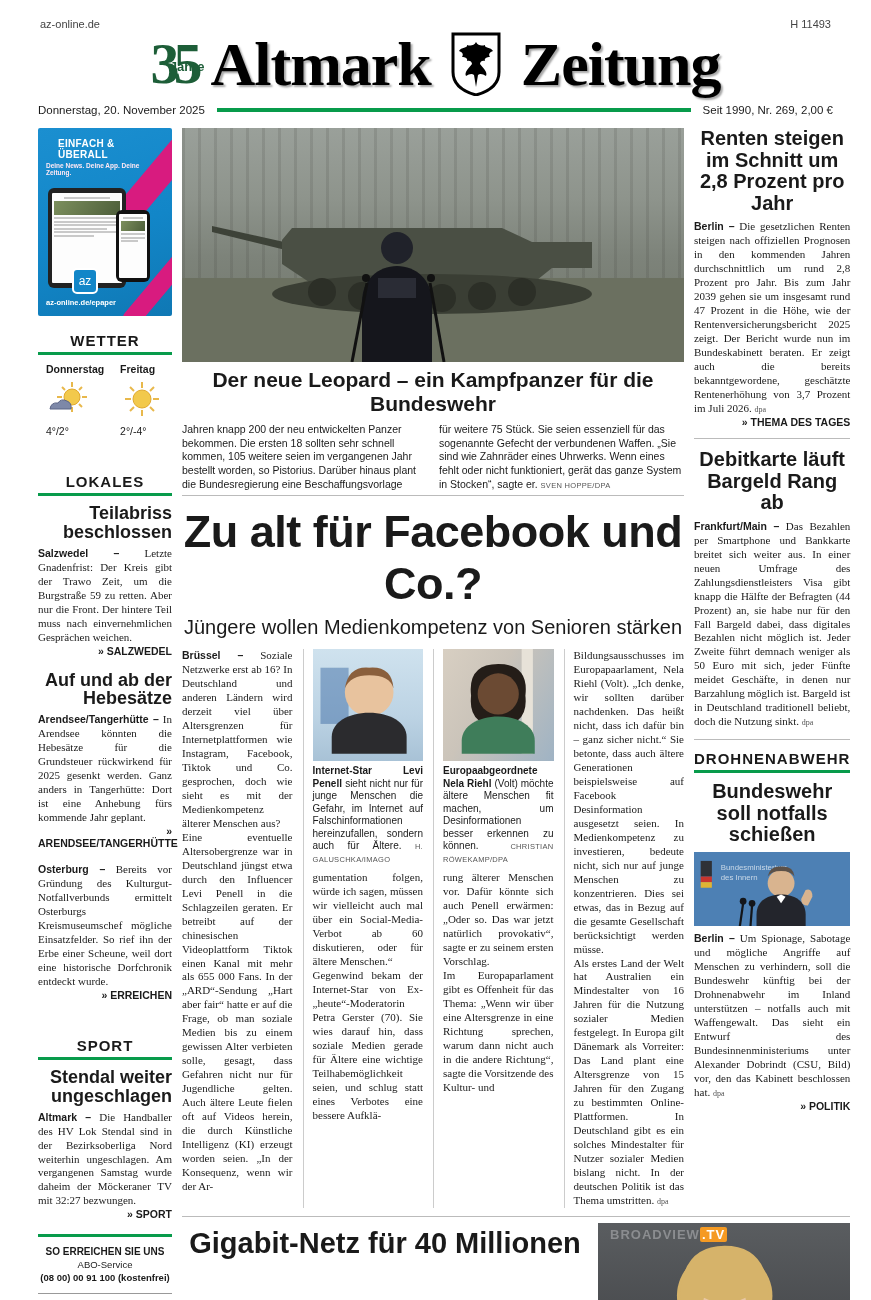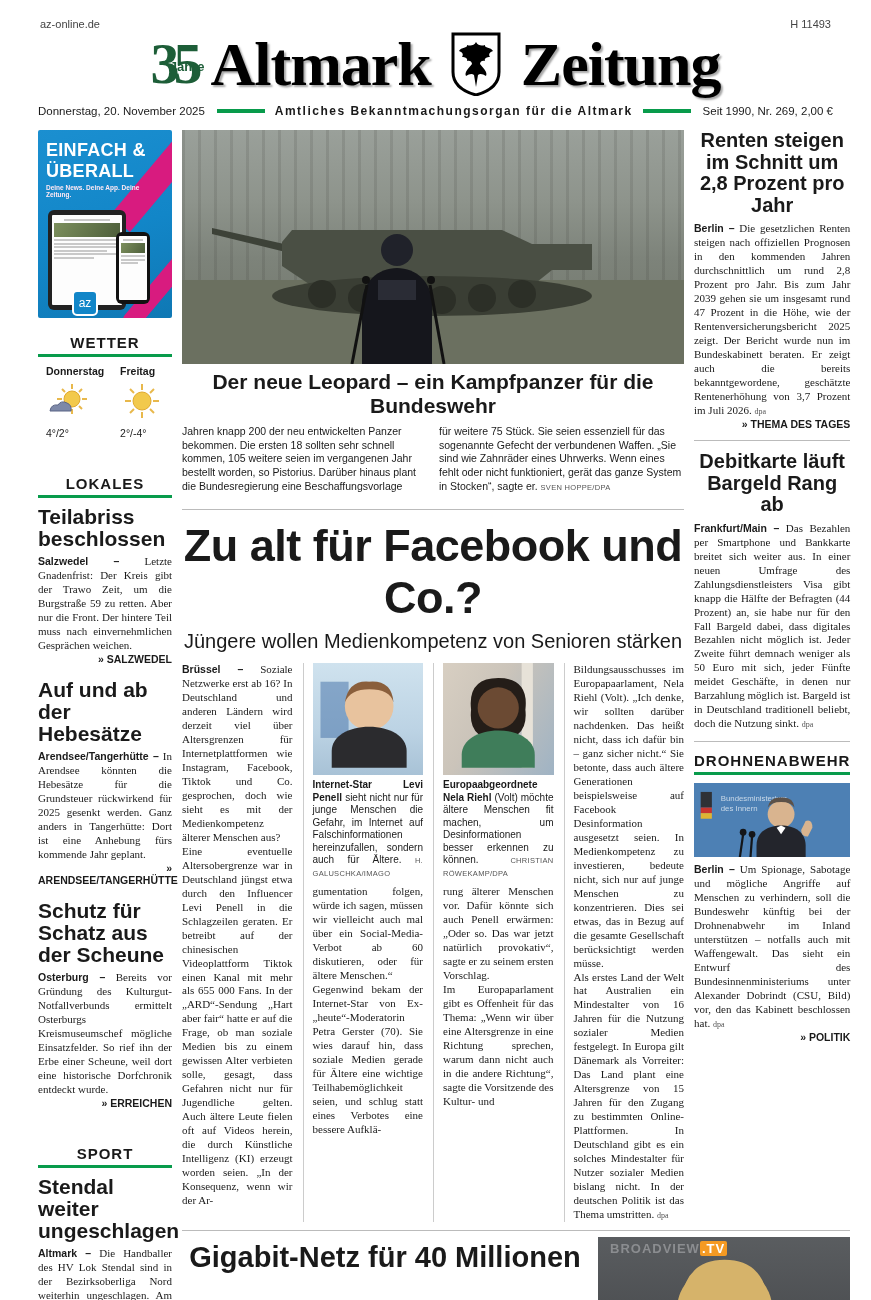--- a/index.html
+++ b/index.html
@@ -39,52 +39,52 @@
   .body-text b.loc { font-family:"Liberation Sans", sans-serif; font-size:10.5px; }
   .jumplink { font-weight:bold; font-size:10.5px; text-align:right; }
   .credit { font-size:7.5px; color:#555; letter-spacing:.3px; }
   .sec-head { text-align:center; font-weight:bold; font-size:15px; letter-spacing:1px; border-bottom:3px solid #089b4b; padding-bottom:3px; margin-bottom:8px; }
   .divider { border-top:1px solid #bbb; margin:10px 0; }
 
   
   .ad-box { background:linear-gradient(160deg,#1b8fd0 0%,#1286c8 55%,#0f78b4 100%); border-radius:2px; position:relative; overflow:hidden; height:188px; padding:10px 8px; color:#fff; }
   .ad-box .stripe1 { position:absolute; width:26px; height:140px; background:#d81b7f; transform:rotate(40deg); right:-6px; top:-30px; }
   .ad-box .stripe2 { position:absolute; width:18px; height:90px; background:#d81b7f; transform:rotate(40deg); right:8px; bottom:-20px; border-radius:10px; }
-  .ad-title { font-weight:bold; font-size:18px; letter-spacing:.3px; position:relative; }
+  .ad-title { font-weight:bold; font-size:10px; letter-spacing:.3px; position:relative;margin-left:12px; }
   .ad-sub { font-weight:bold; font-size:6.5px; color:#ffe9f4; margin-top:2px; position:relative; }
   .ad-devices { position:relative; margin-top:8px; height:108px; }
   .tablet { position:absolute; left:2px; top:4px; width:78px; height:100px; background:#222; border-radius:6px; padding:5px 4px; }
   .tablet .scr, .phone .scr { background:#fdfdfd; width:100%; height:100%; border-radius:1px; overflow:hidden; font-size:4px; color:#333; padding:2px; }
   .phone { position:absolute; right:14px; top:26px; width:34px; height:72px; background:#111; border-radius:6px; padding:4px 3px; }
   .mini-line { height:2px; background:#c9c9c9; margin:1.5px 0; }
   .mini-img { height:14px; background:linear-gradient(120deg,#7c8f5d,#4d5e3a); margin:2px 0; }
   .az-badge { position:absolute; left:26px; bottom:-2px; width:26px; height:26px; background:#1286c8; border:2px solid #fff; border-radius:5px; color:#fff; font-weight:normal; font-size:12px; display:flex; align-items:center; justify-content:center; }
   .ad-url { font-weight:bold; font-size:7.5px; position:relative; margin-top:6px; }
 
   .weather { margin-top:16px; }
   .weather-days { display:flex; justify-content:space-around; margin-top:2px; }
   .wday { text-align:left; font-size:10.5px; font-weight:bold; }
   .wicon { width:44px; height:40px; margin:4px auto; }
   .wtemp { font-size:10.5px; font-weight:normal; }
 
   .side-article { margin-bottom:14px; }
-  .side-article h3 { text-align:left; font-size:21px; line-height:1.05; margin-bottom:5px; }
+  .side-article h3 { text-align:right; font-size:18px; line-height:1.05; margin-bottom:5px; }
   .lokales, .sport-sec { margin-top:36px; }
 
   .contact { text-align:center; font-size:9.5px; border-top:3px solid #089b4b; border-bottom:1px solid #999; padding:8px 0; margin-top:14px; line-height:1.35; }
   .contact .c1 { font-weight:bold; font-size:10px; }
   .contact .bold { font-weight:bold; }
 
   
   .tank-photo { width:100%; height:234px; position:relative; overflow:hidden; background:
       linear-gradient(180deg,#9aa09a 0%,#8e948c 30%,#7d837a 55%,#6f7468 100%); }
   .tank-photo .trees { position:absolute; inset:0; background:
       repeating-linear-gradient(90deg, rgba(60,60,55,.25) 0 3px, transparent 3px 16px); opacity:.6; }
   .tank-photo svg { position:absolute; inset:0; }
-  .caption-block { margin-top:6px; border-bottom:1px solid #bbb; padding-bottom:16px; }
+  .caption-block { margin-top:6px; border-bottom:1px solid #bbb; padding-bottom:4px; }
   .caption-head { text-align:center; font-weight:bold; font-size:21px; margin:2px 0 7px 0; }
   .caption-cols { display:flex; gap:12px; }
   .caption-col { flex:1; font-size:10.5px; line-height:1.3; text-align:left; }
 
   .main-headline { text-align:center; font-weight:bold; font-size:45px; letter-spacing:-.5px; margin-top:10px; }
   .main-subtitle { text-align:center; font-size:20px; margin:6px 0 10px 0; }
   .fb-cols { display:flex; gap:10px; }
   .fb-col { flex:1; min-width:0; }
   .fb-col + .fb-col { border-left:1px solid #ccc; padding-left:9px; }
   .face-photo { width:100%; height:112px; position:relative; overflow:hidden; }
@@ -126,21 +126,20 @@
       <path d="M4 2 h46 v38 c0 14 -12 20 -23 23 C16 60 4 54 4 40 Z" fill="#fff" stroke="#000" stroke-width="3"></path>
       <path d="M27 10 c-2 4 -6 4 -9 3 c1 3 -6 2 -8 6 c3 1 5 3 3 6 c3 0 6 1 5 4 c2 -1 5 0 5 3 c-3 4 -8 8 -6 12 c3 -2 6 -3 8 -1 l2 12 l2 -12 c2 -2 5 -1 8 1 c2 -4 -3 -8 -6 -12 c0 -3 3 -4 5 -3 c-1 -3 2 -4 5 -4 c-2 -3 0 -5 3 -6 c-2 -4 -9 -3 -8 -6 c-3 1 -7 1 -9 -3 Z" fill="#000"></path>
     </svg>
     <span class="mast-title">Zeitung</span>
   </div>
 
   <div class="dateline">
     <span>Donnerstag, 20. November 2025</span>
     <div class="motto-wrap">
       <div class="rule-green"></div>
-      <span class="motto">Amtliches Bekanntmachungsorgan für die Altmark</span>
       <div class="rule-green"></div>
     </div>
     <span>Seit 1990, Nr. 269, 2,00 €</span>
   </div>
 
   <div class="grid">
 
     <div class="sidebar">
 
       <div class="ad-box">
@@ -225,21 +224,20 @@
           <div class="jumplink">» SALZWEDEL</div>
         </div>
 
         <div class="side-article">
           <h3>Auf und ab der Hebesätze</h3>
           <div class="body-text"><b class="loc">Arendsee/Tangerhütte –</b> <span>In Arendsee könnten die Hebesätze für die Grundsteuer rückwirkend für 2025 gesenkt werden. Ganz anders in Tangerhütte: Dort ist eine Anhebung fürs kommende Jahr geplant.</span></div>
           <div class="jumplink">» ARENDSEE/TANGERHÜTTE</div>
         </div>
 
         <div class="side-article">
-          <h3>Schutz für Schatz aus der Scheune</h3>
           <div class="body-text"><b class="loc">Osterburg –</b> <span>Bereits vor Gründung des Kulturgut-Notfallverbunds ermittelt Osterburgs Kreismuseumschef mögliche Einsatzfelder. So rief ihn der Erbe einer Scheune, weil dort eine historische Dorfchronik entdeckt wurde.</span></div>
           <div class="jumplink">» ERREICHEN</div>
         </div>
       </div>
 
       <div class="sport-sec">
         <div class="sec-head">SPORT</div>
         <div class="side-article">
           <h3>Stendal weiter ungeschlagen</h3>
           <div class="body-text"><b class="loc">Altmark –</b> <span>Die Handballer des HV Lok Stendal sind in der Bezirksoberliga Nord weiterhin ungeschlagen. Am vergangenen Samstag wurde daheim der Möckeraner TV mit 32:27 bezwungen.</span></div>
@@ -347,20 +345,21 @@
 
           <div class="r-art">
             <h2>Debitkarte läuft Bargeld Rang ab</h2>
             <div class="body-text"><b class="loc">Frankfurt/Main –</b> <span>Das Bezahlen per Smartphone und Bankkarte breitet sich weiter aus. In einer neuen Umfrage des Zahlungsdienstleisters Visa gibt knapp die Hälfte der Befragten (44 Prozent) an, sie habe nur für den Fall Bargeld dabei, dass digitales Bezahlen nicht möglich ist. Jeder Zweite führt demnach weniger als 50 Euro mit sich, jeder Fünfte meidet Geschäfte, in denen nur Barzahlung möglich ist. Bargeld ist in Deutschland traditionell beliebt, doch die Nutzung sinkt.</span> <span class="small-dpa">dpa</span></div>
           </div>
 
           <div class="divider"></div>
 
           <div class="r-art">
             <div class="sec-head">DROHNENABWEHR</div>
+            <h2>Bundeswehr soll notfalls schießen</h2>
             <div class="kicker-photo">
               <svg viewBox="0 0 140 74" style="position:absolute;inset:0;">
                 <rect width="140" height="74" fill="#4d80b4"></rect>
                 <rect x="6" y="8" width="10" height="14" fill="#2f3136"></rect>
                   <rect x="6" y="22" width="10" height="5" fill="#c8352e"></rect>
                   <rect x="6" y="27" width="10" height="5" fill="#e0b433"></rect>
                 <text x="24" y="16" font-size="7" fill="#c9d8e8" font-family="sans-serif">Bundesministerium</text>
                 <text x="24" y="25" font-size="7" fill="#c9d8e8" font-family="sans-serif">des Innern</text>
                 <circle cx="78" cy="28" r="12" fill="#d9b48f"></circle>
                 <path d="M66 22 q2 -10 12 -9 q11 -1 12 9 q-3 -5 -12 -5 q-9 0 -12 5" fill="#5c5148"></path>

